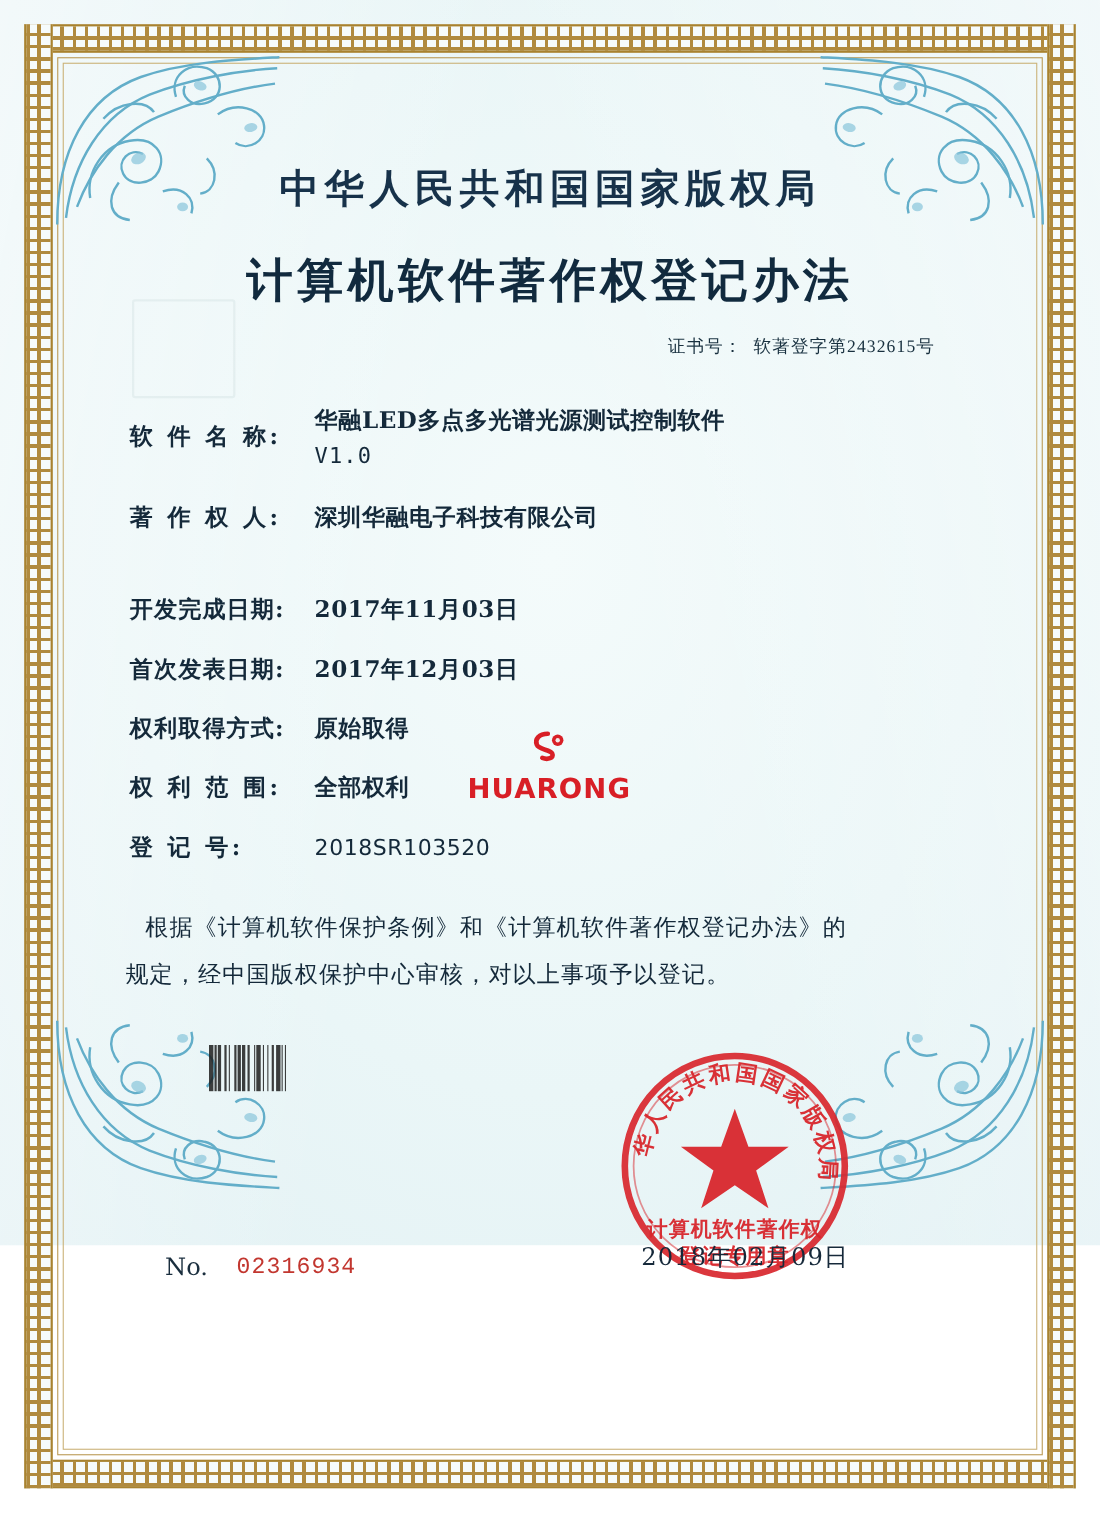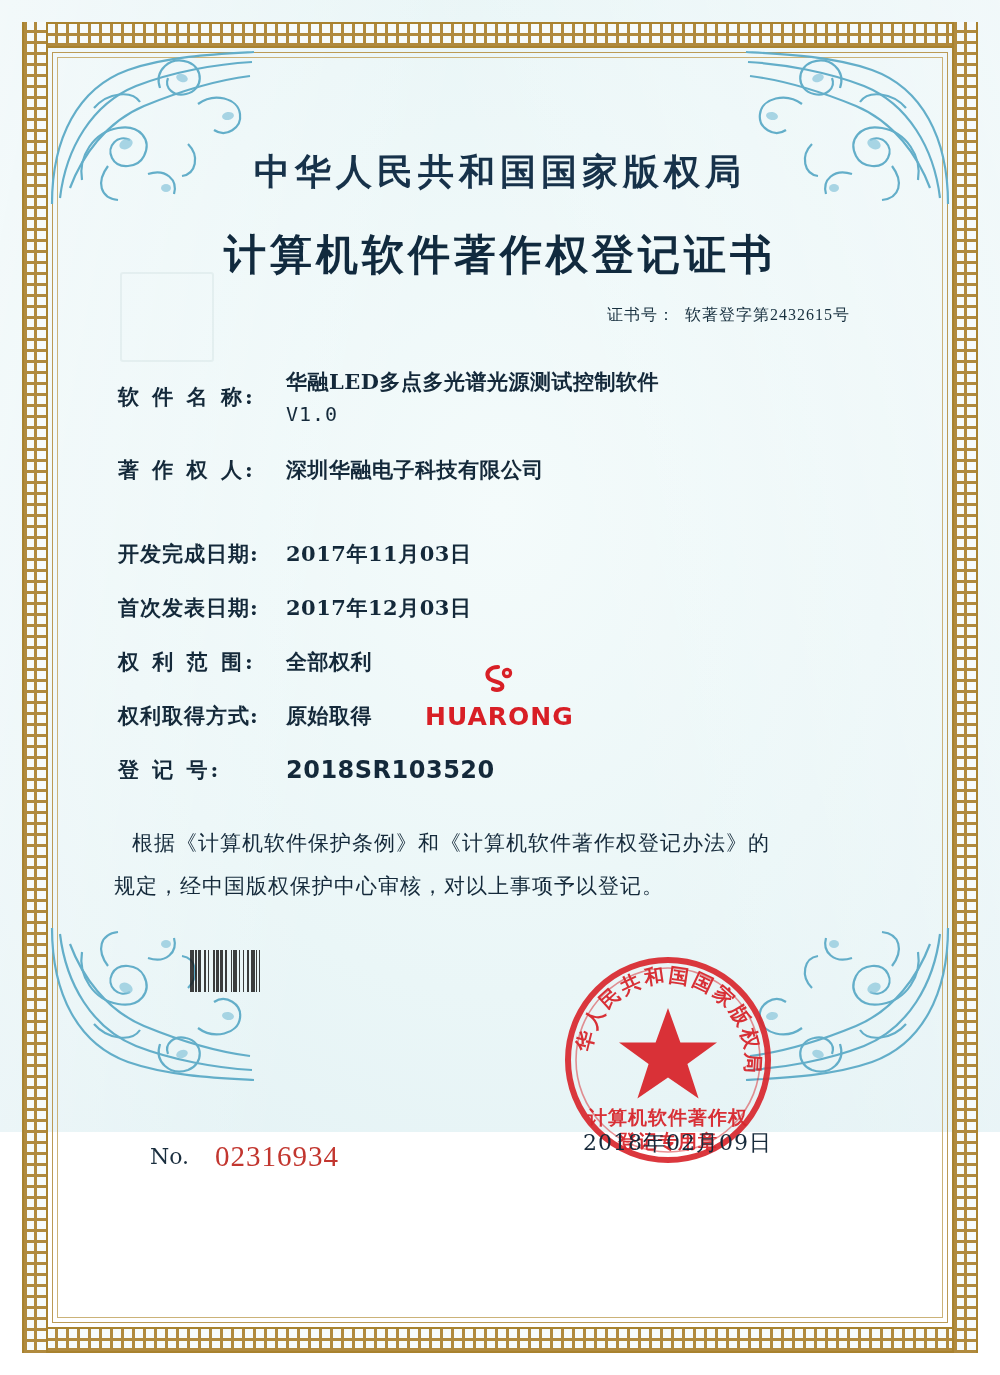--- a/index.html
+++ b/index.html
@@ -179,22 +179,22 @@
   #row-software { margin-top: 42px; }
   #row-owner { margin-top: 30px; }
   #row-dev { margin-top: 56px; }
   #row-pub { margin-top: 26px; }
   #row-acq { margin-top: 26px; }
   #row-scope { margin-top: 26px; }
   #row-regno { margin-top: 26px; }
 
   .mono-val {
     font-family: "DejaVu Sans", "Liberation Sans", sans-serif;
-    font-weight: bold;
-    font-size: 24px;
+    font-weight: normal;
+    font-size: 20px;
     letter-spacing: 0.5px;
   }
 
   #legal {
     margin-top: 38px;
     font-size: 21px;
     line-height: 2.05;
     color: #14293a;
     font-family: "DejaVu Serif", "Liberation Serif", serif;
     letter-spacing: 1px;
@@ -262,22 +262,22 @@
     top: 1140px;
     font-family: "DejaVu Serif", "Liberation Serif", serif;
     font-size: 22px;
     color: #1a2e3e;
     display: flex;
     gap: 26px;
     align-items: center;
   }
   #serial-number {
     color: #c2362f;
-    font-family: Liberation Serif, serif;
-    font-size: 29px;
+    font-family: Liberation Mono, monospace;
+    font-size: 21px;
     letter-spacing: 1px;
   }
 
   
   #watermark {
     position: absolute;
     left: 120px;
     top: 272px;
     width: 90px;
     height: 86px;
@@ -388,21 +388,21 @@
         <ellipse cx="118" cy="140" rx="5" ry="4"></ellipse>
       </g>
     </svg>
   </div>
 
   <div id="watermark"></div>
 
   <div id="content">
 
     <div id="title-org">中华人民共和国国家版权局</div>
-    <div id="title-main">计算机软件著作权登记证书</div>
+    <div id="title-main">计算机软件著作权登记办法</div>
 
     <div id="cert-no-row">
       <span class="label">证书号：</span><span class="value">软著登字第2432615号</span>
     </div>
 
     <div class="field-row" id="row-software">
       <div class="field-label">软 件 名 称:</div>
       <div class="field-value">
         <span>华融LED多点多光谱光源测试控制软件</span>
         <span class="sub">V1.0</span>
@@ -417,28 +417,28 @@
     <div class="field-row" id="row-dev">
       <div class="field-label tight">开发完成日期:</div>
       <div class="field-value">2017年11月03日</div>
     </div>
 
     <div class="field-row" id="row-pub">
       <div class="field-label tight">首次发表日期:</div>
       <div class="field-value">2017年12月03日</div>
     </div>
 
+    <div class="field-row" id="row-acq">
+      <div class="field-label tight">权利取得方式:</div>
+      <div class="field-value">原始取得</div>
+    </div>
+
     <div class="field-row" id="row-scope">
       <div class="field-label">权 利 范 围:</div>
       <div class="field-value">全部权利</div>
-    </div>
-
-    <div class="field-row" id="row-acq">
-      <div class="field-label tight">权利取得方式:</div>
-      <div class="field-value">原始取得</div>
     </div>
 
     <div class="field-row" id="row-regno">
       <div class="field-label">登 记 号:</div>
       <div class="field-value mono-val">2018SR103520</div>
     </div>
 
     <div id="legal">
       <span class="l1">根据《计算机软件保护条例》和《计算机软件著作权登记办法》的</span>
       <span class="l2">规定，经中国版权保护中心审核，对以上事项予以登记。</span>

